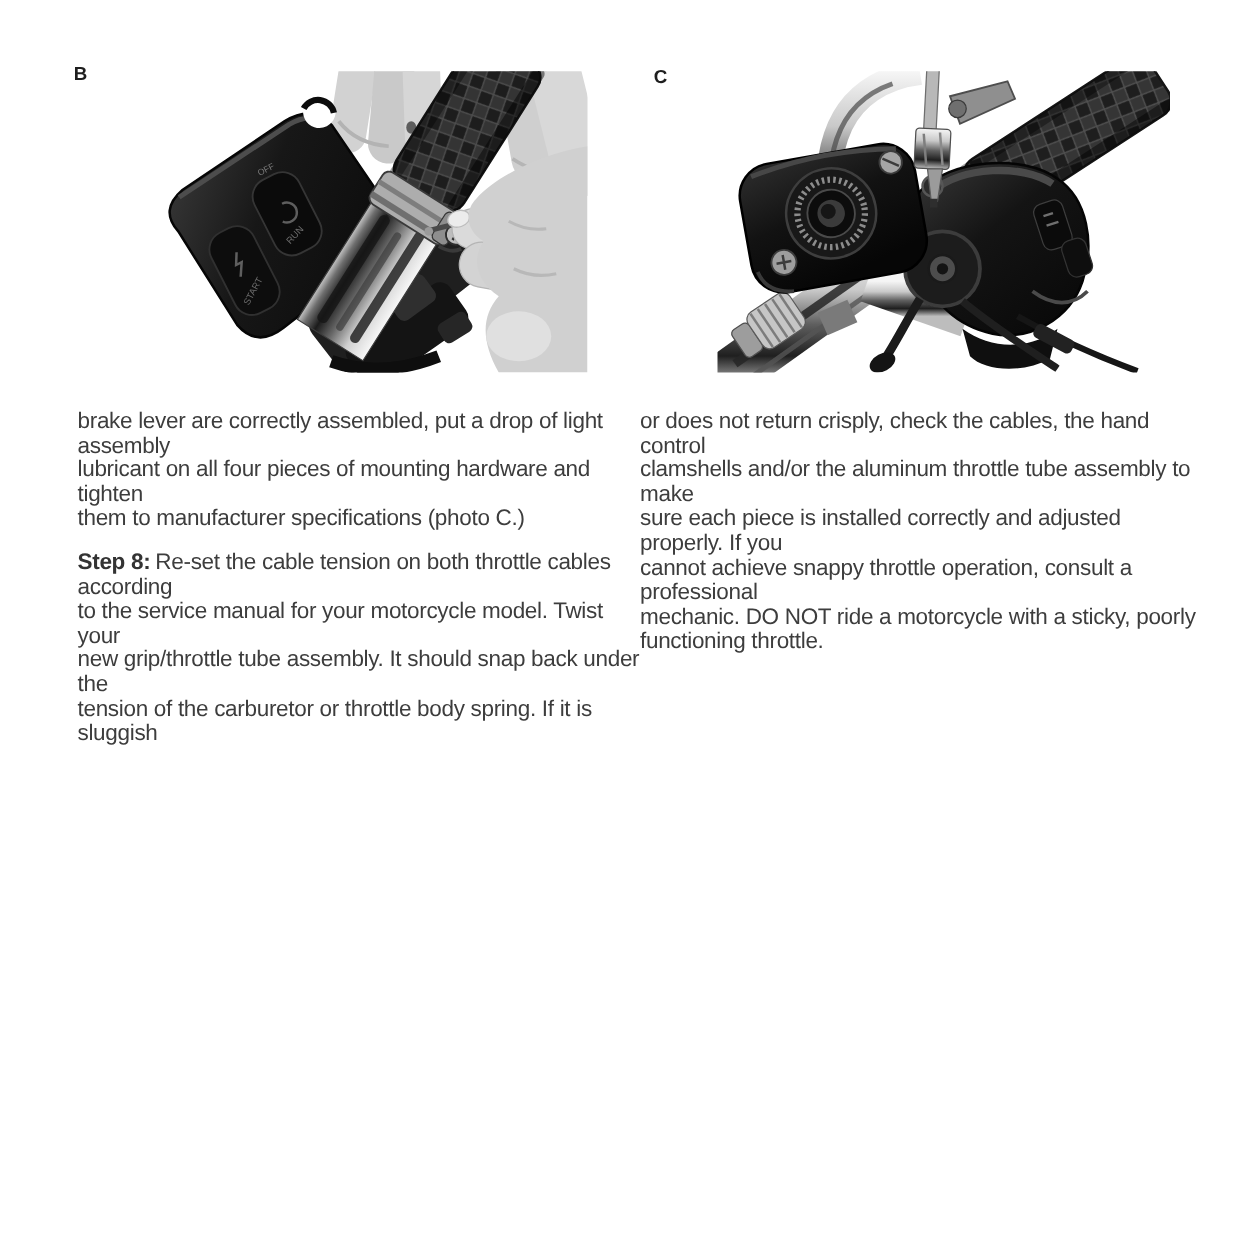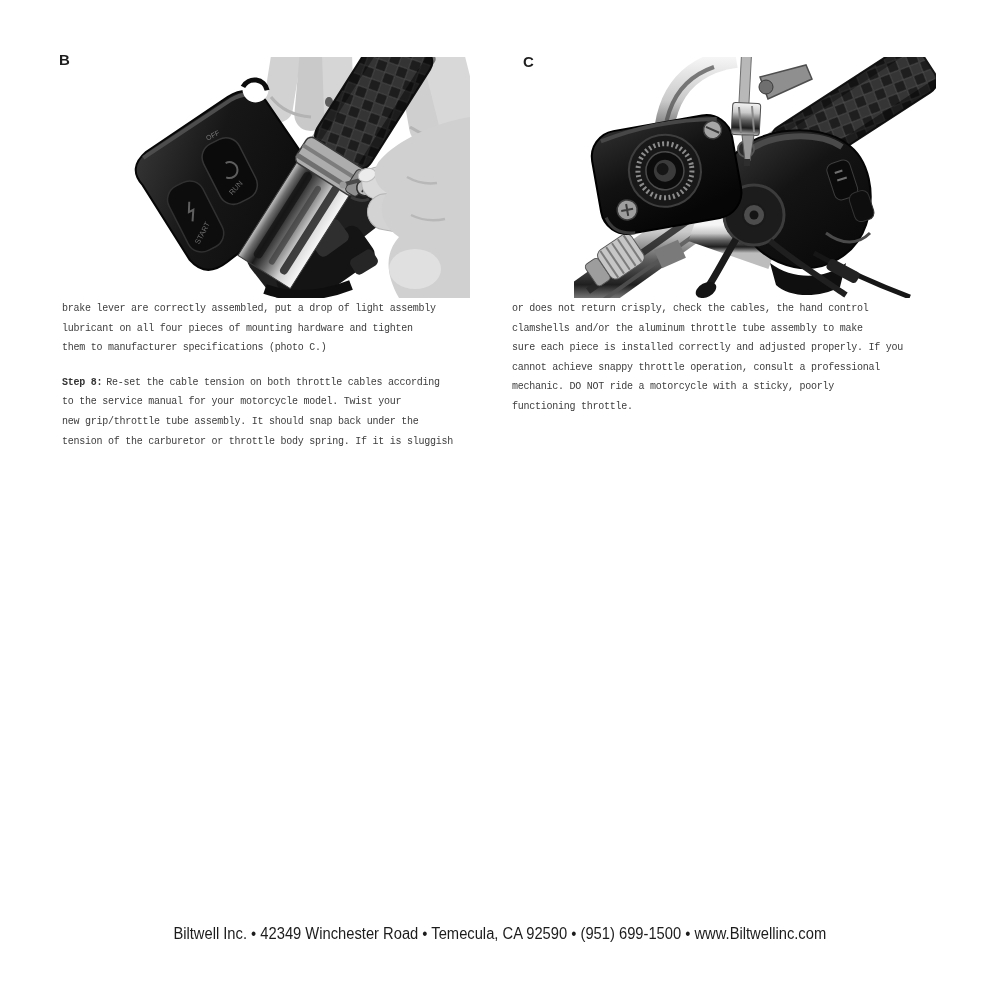--- a/index.html
+++ b/index.html
@@ -9,22 +9,22 @@
   }
   .fig-label{
     position:absolute;font-size:15px;font-weight:700;color:#1e1e1e;letter-spacing:.2px;
   }
   .fig-label.b{left:59px;top:51px;}
   .fig-label.c{left:523px;top:53px;}
   .photo{position:absolute;top:57px;}
   .photo.b{left:115px;}
   .photo.c{left:574px;}
   .col{
-    position:absolute;top:299px;width:452px;
-    font-size:10px;line-height:19.6px;letter-spacing:-0.25px;color:#3d3d3d;font-family:Liberation Mono, monospace;
+    position:absolute;top:327px;width:452px;
+    font-size:18px;line-height:19.6px;letter-spacing:-0.25px;color:#3d3d3d;
   }
   .col.left{left:62px;}
   .col.right{left:512px;}
   .col p{margin:0;white-space:pre-line;}
   .col p + p{margin-top:15px;}
   .step-label{font-weight:700;padding-right:4px;color:#333;margin-top:12px;}
   .footer{
     position:absolute;left:0;top:925px;width:1000px;text-align:center;
   }
   .footer .condensed{
@@ -268,17 +268,14 @@
 
   <div class="col right">
     <p>or does not return crisply, check the cables, the hand control
 clamshells and/or the aluminum throttle tube assembly to make
 sure each piece is installed correctly and adjusted properly. If you
 cannot achieve snappy throttle operation, consult a professional
 mechanic. DO NOT ride a motorcycle with a sticky, poorly
 functioning throttle.</p>
   </div>
 
-  <div class="footer">
-    <span class="condensed">Biltwell Inc. • 42349 Winchester Road • Temecula, CA 92590 • (951) 699-1500 • www.Biltwellinc.com</span>
-  </div>
 
 </div>
 
 </body></html>

